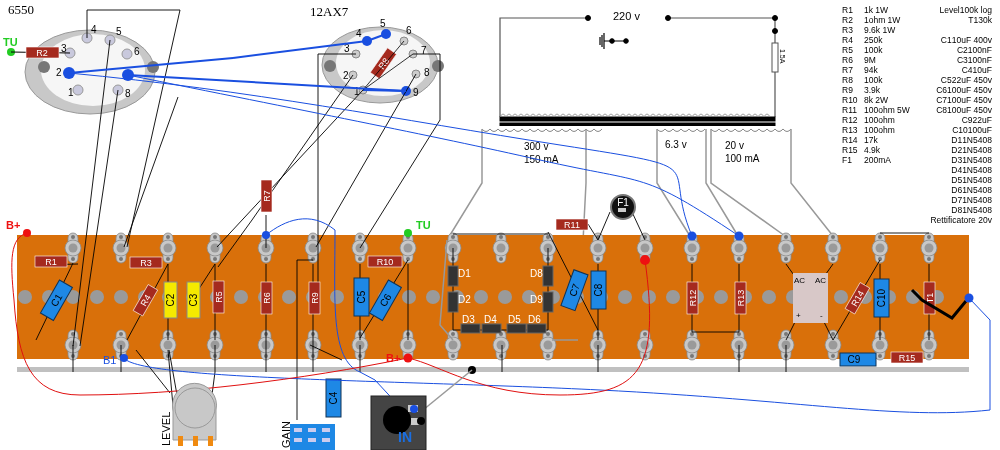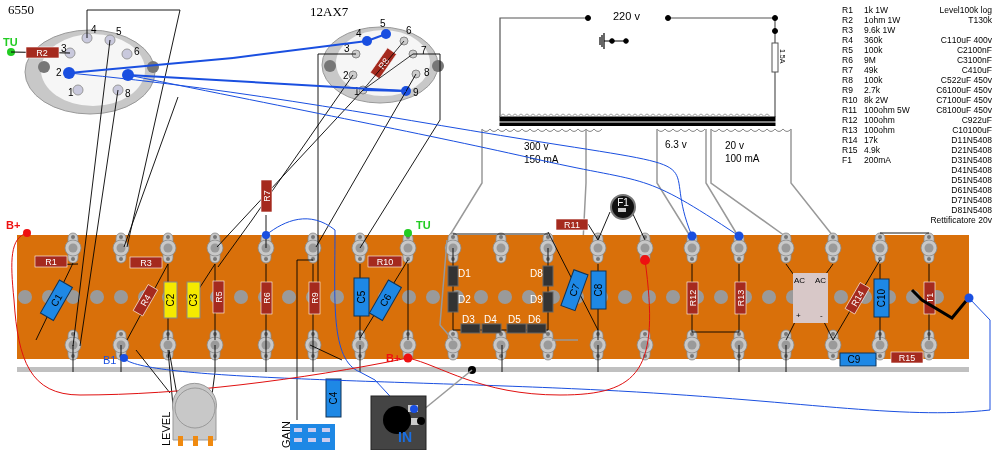--- a/index.html
+++ b/index.html
@@ -469,26 +469,26 @@
     <circle cx="414" cy="409" r="4" fill="#1a4fe0"></circle>
     <circle cx="421" cy="421" r="4" fill="#000"></circle>
   </g>
   <text x="398" y="442" font-size="14" font-weight="bold" fill="#1a6ee0">IN</text>
 </svg>
 
 <div class="legend" style="left:842px;top:5px;" id="legend-left">
     <div class="row"><span class="k">R1</span><span>1k 1W</span></div>
     <div class="row"><span class="k">R2</span><span>1ohm 1W</span></div>
     <div class="row"><span class="k">R3</span><span>9.6k 1W</span></div>
-    <div class="row"><span class="k">R4</span><span>360k</span></div>
+    <div class="row"><span class="k">R4</span><span>250k</span></div>
     <div class="row"><span class="k">R5</span><span>100k</span></div>
     <div class="row"><span class="k">R6</span><span>9M</span></div>
-    <div class="row"><span class="k">R7</span><span>49k</span></div>
+    <div class="row"><span class="k">R7</span><span>94k</span></div>
     <div class="row"><span class="k">R8</span><span>100k</span></div>
-    <div class="row"><span class="k">R9</span><span>2.7k</span></div>
+    <div class="row"><span class="k">R9</span><span>3.9k</span></div>
     <div class="row"><span class="k">R10</span><span>8k 2W</span></div>
     <div class="row"><span class="k">R11</span><span>100ohm 5W</span></div>
     <div class="row"><span class="k">R12</span><span>100ohm</span></div>
     <div class="row"><span class="k">R13</span><span>100ohm</span></div>
     <div class="row"><span class="k">R14</span><span>17k</span></div>
     <div class="row"><span class="k">R15</span><span>4.9k</span></div>
     <div class="row"><span class="k">F1</span><span>200mA</span></div>
   </div>
 <div class="legend" style="left:925px;top:5px;text-align:right;" id="legend-right">
     <div class="row"><span class="k">Level</span><span>100k log</span></div>

